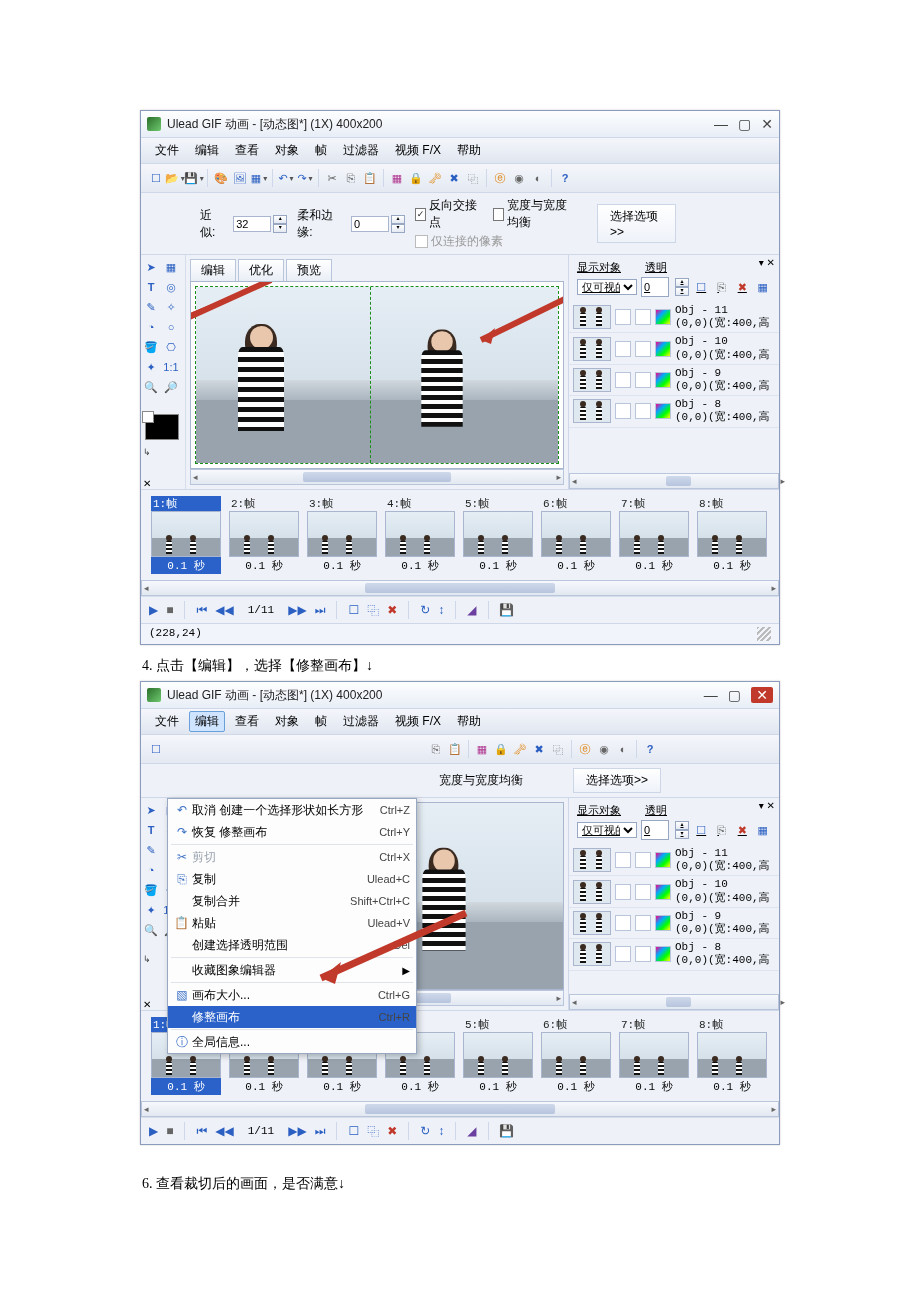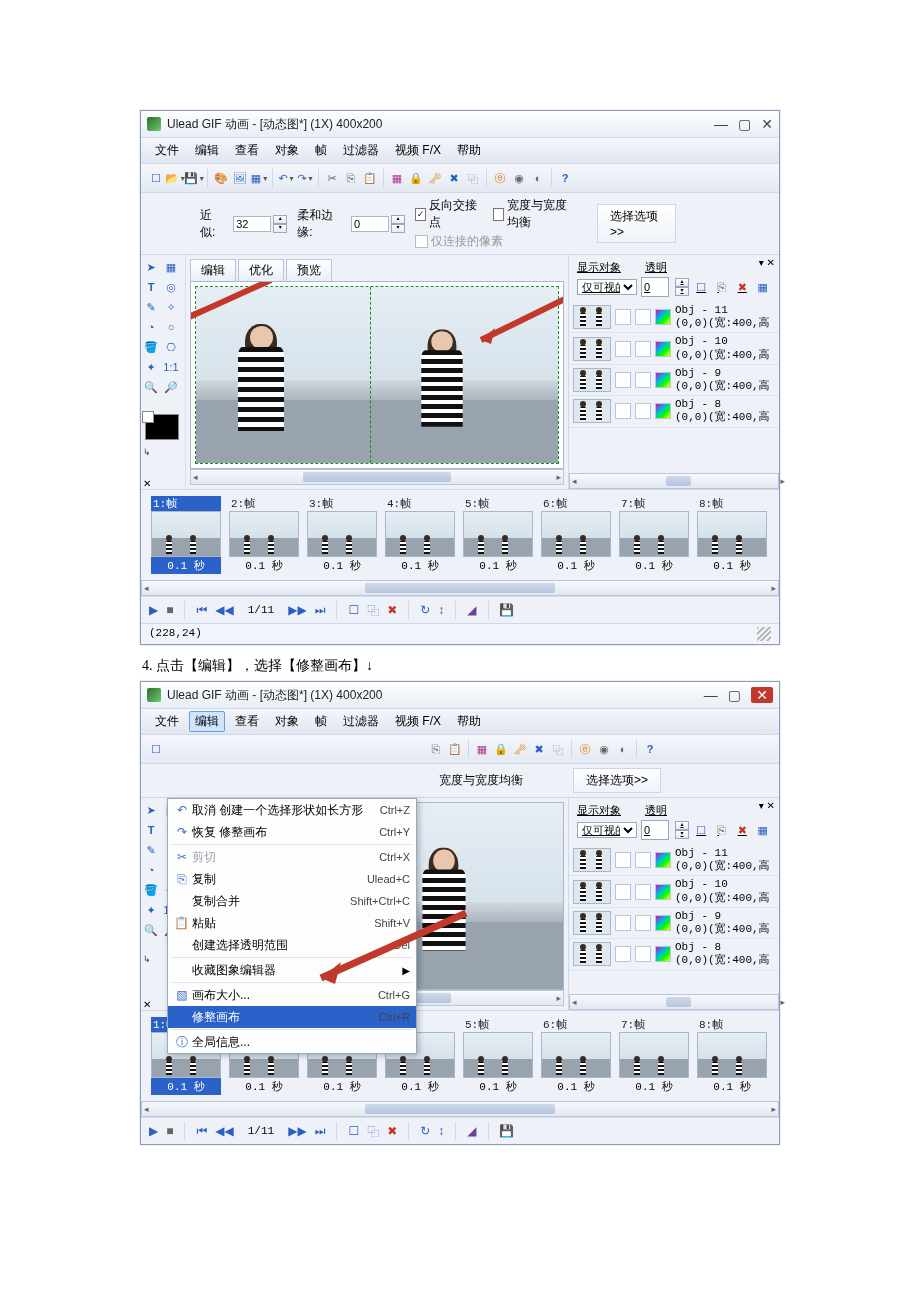--- a/index.html
+++ b/index.html
@@ -516,21 +516,21 @@
             <span class="sc">Ulead+C</span>
           </div>
           <div class="dd-item">
             <span class="ico"></span>
             <span class="lbl">复制合并</span>
             <span class="sc">Shift+Ctrl+C</span>
           </div>
           <div class="dd-item">
             <span class="ico">📋</span>
             <span class="lbl">粘贴</span>
-            <span class="sc">Shift+V</span>
+            <span class="sc">Ulead+V</span>
           </div>
           <div class="dd-item">
             <span class="ico"></span>
             <span class="lbl">创建选择透明范围</span>
             <span class="sc">Del</span>
           </div>
           <div class="dd-sep"></div>
           <div class="dd-item">
             <span class="ico"></span>
             <span class="lbl">收藏图象编辑器</span>
@@ -777,14 +777,15 @@
       <span class="i-blue">↻</span>
       <span class="i-blue">↕</span>
       <span class="sep"></span>
       <span class="i-purple">◢</span>
       <span class="sep"></span>
       <span class="i-blue">💾</span>
     </div>
   </div>
 </div>
 
+<div class="step-text" style="margin-top:30px">6.  查看裁切后的画面，是否满意↓</div>
 
 </div>
 
 </body></html>

